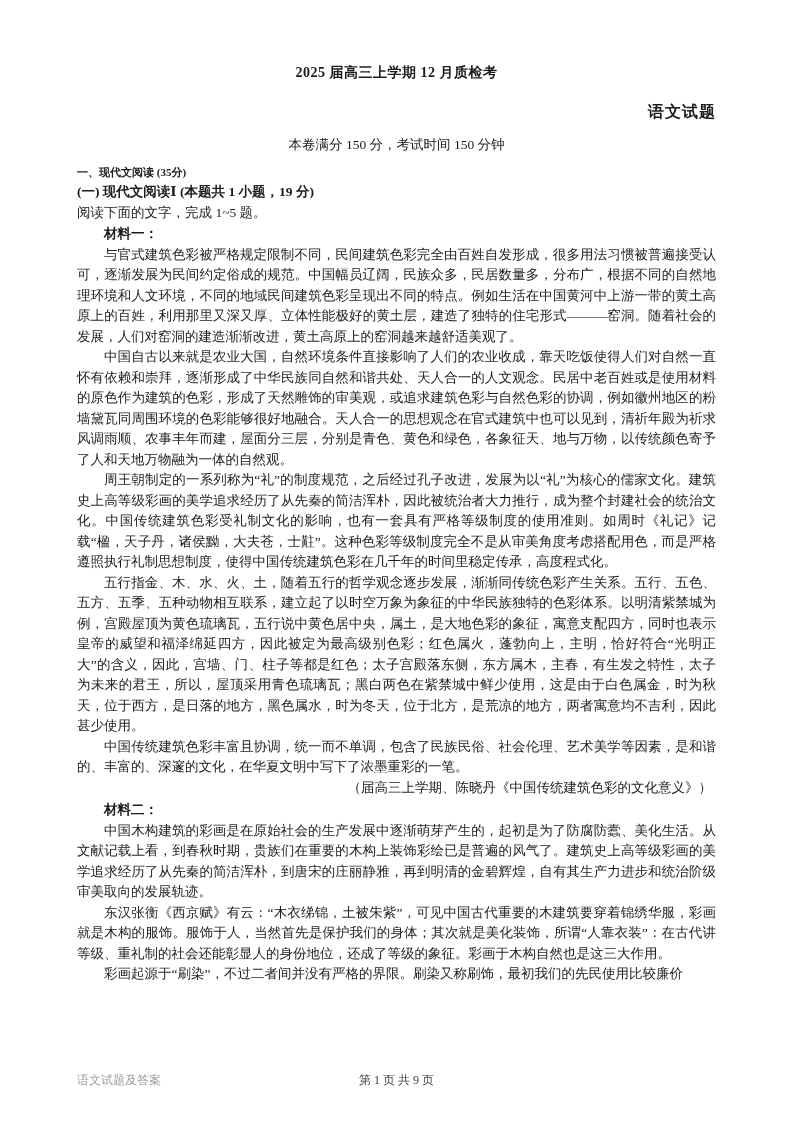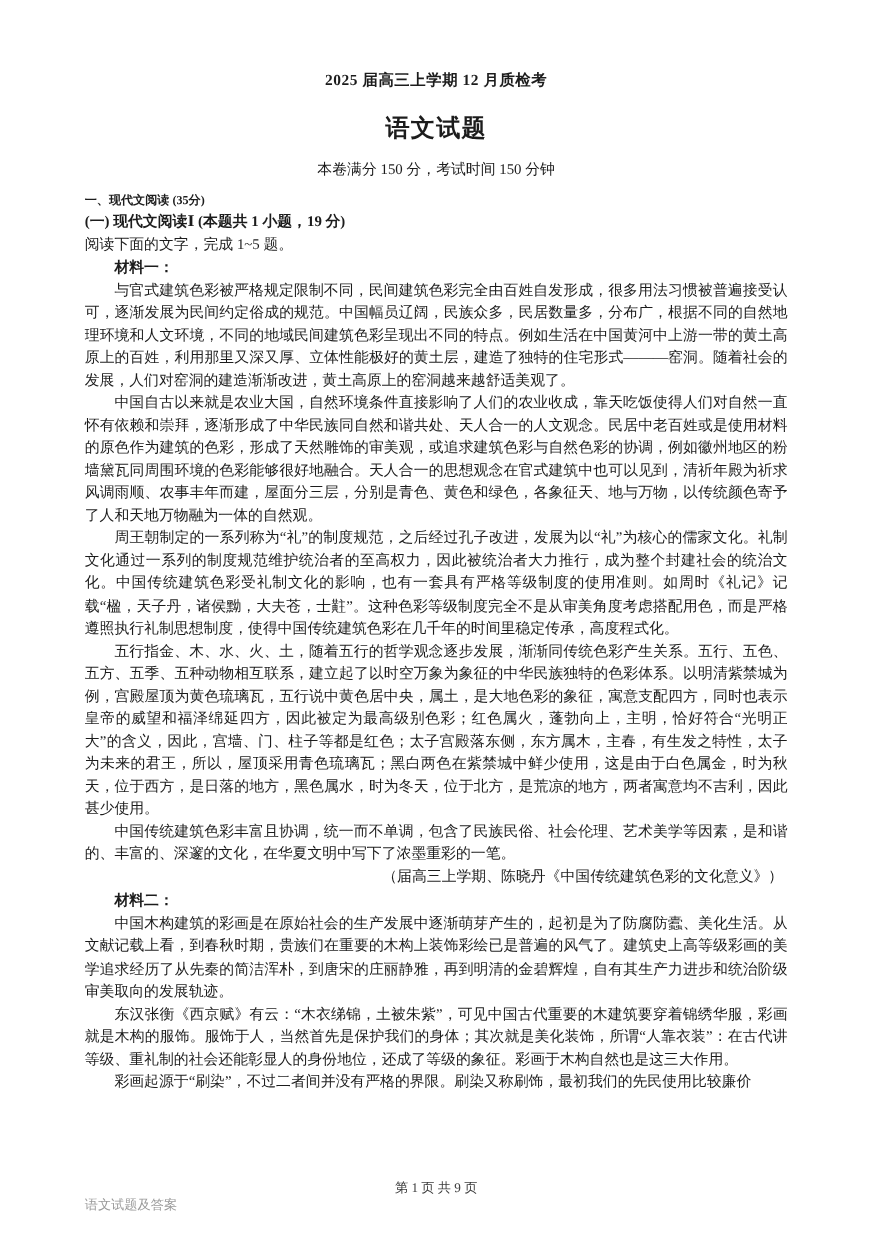--- a/index.html
+++ b/index.html
@@ -17,22 +17,22 @@
   }
   .title {
     margin: 0;
     text-align: center;
     font-size: 14px;
     font-weight: bold;
     letter-spacing: 0.5px;
   }
   .subtitle {
     margin: 20px 0 0 0;
-    text-align: center;
-    font-size: 22px;
+    text-align: right;
+    font-size: 16px;
     font-weight: bold;
     letter-spacing: 1px;
   }
   .exam-info {
     margin-top: 13px;
     text-align: center;
     font-size: 13.5px;
   }
   .sec-heading {
     margin-top: 11px;
@@ -72,21 +72,21 @@
     position: absolute;
     left: 0;
     bottom: 34px;
     width: 100%;
     height: 16px;
     font-size: 12px;
   }
   .footer .footer-left {
     position: absolute;
     left: 77px;
-    top: 15px;
+    top: 0;
     color: #9a9a9a;
   }
   .footer .footer-center {
     position: absolute;
     left: 0;
     top: 0;
     width: 100%;
     text-align: center;
     color: #3d3d3d;
   }
@@ -101,21 +101,21 @@
   <div class="exam-info">本卷满分 150 分，考试时间 150 分钟</div>
 
   <div class="sec-heading">一、现代文阅读 (35分)</div>
   <div class="sec-subheading">(一) 现代文阅读Ⅰ (本题共 1 小题，19 分)</div>
   <div class="instruction">阅读下面的文字，完成 1~5 题。</div>
 
   <div>
     <div class="material-label">材料一：</div>
     <p class="para">与官式建筑色彩被严格规定限制不同，民间建筑色彩完全由百姓自发形成，很多用法习惯被普遍接受认可，逐渐发展为民间约定俗成的规范。中国幅员辽阔，民族众多，民居数量多，分布广，根据不同的自然地理环境和人文环境，不同的地域民间建筑色彩呈现出不同的特点。例如生活在中国黄河中上游一带的黄土高原上的百姓，利用那里又深又厚、立体性能极好的黄土层，建造了独特的住宅形式———窑洞。随着社会的发展，人们对窑洞的建造渐渐改进，黄土高原上的窑洞越来越舒适美观了。</p>
     <p class="para">中国自古以来就是农业大国，自然环境条件直接影响了人们的农业收成，靠天吃饭使得人们对自然一直怀有依赖和崇拜，逐渐形成了中华民族同自然和谐共处、天人合一的人文观念。民居中老百姓或是使用材料的原色作为建筑的色彩，形成了天然雕饰的审美观，或追求建筑色彩与自然色彩的协调，例如徽州地区的粉墙黛瓦同周围环境的色彩能够很好地融合。天人合一的思想观念在官式建筑中也可以见到，清祈年殿为祈求风调雨顺、农事丰年而建，屋面分三层，分别是青色、黄色和绿色，各象征天、地与万物，以传统颜色寄予了人和天地万物融为一体的自然观。</p>
-    <p class="para">周王朝制定的一系列称为“礼”的制度规范，之后经过孔子改进，发展为以“礼”为核心的儒家文化。礼制文化通过一系列的制度规范维护统治者的至高权力，因此被统治者大力推行，成为整个封建社会的统治文化。中国传统建筑色彩受礼制文化的影响，也有一套具有严格等级制度的使用准则。如周时《礼记》记载“楹，天子丹，诸侯黝，大夫苍，士黈”。这种色彩等级制度完全不是从审美角度考虑搭配用色，而是严格遵照执行礼制思想制度，使得中国传统建筑色彩在几千年的时间里稳定传承，高度程式化。</p>
+    <p class="para">周王朝制定的一系列称为“礼”的制度规范，之后经过孔子改进，发展为以“礼”为核心的儒家文化。建筑史上高等级彩画的美学追求经历了从先秦的简洁浑朴，因此被统治者大力推行，成为整个封建社会的统治文化。中国传统建筑色彩受礼制文化的影响，也有一套具有严格等级制度的使用准则。如周时《礼记》记载“楹，天子丹，诸侯黝，大夫苍，士黈”。这种色彩等级制度完全不是从审美角度考虑搭配用色，而是严格遵照执行礼制思想制度，使得中国传统建筑色彩在几千年的时间里稳定传承，高度程式化。</p>
     <p class="para">五行指金、木、水、火、土，随着五行的哲学观念逐步发展，渐渐同传统色彩产生关系。五行、五色、五方、五季、五种动物相互联系，建立起了以时空万象为象征的中华民族独特的色彩体系。以明清紫禁城为例，宫殿屋顶为黄色琉璃瓦，五行说中黄色居中央，属土，是大地色彩的象征，寓意支配四方，同时也表示皇帝的威望和福泽绵延四方，因此被定为最高级别色彩；红色属火，蓬勃向上，主明，恰好符合“光明正大”的含义，因此，宫墙、门、柱子等都是红色；太子宫殿落东侧，东方属木，主春，有生发之特性，太子为未来的君王，所以，屋顶采用青色琉璃瓦；黑白两色在紫禁城中鲜少使用，这是由于白色属金，时为秋天，位于西方，是日落的地方，黑色属水，时为冬天，位于北方，是荒凉的地方，两者寓意均不吉利，因此甚少使用。</p>
     <p class="para">中国传统建筑色彩丰富且协调，统一而不单调，包含了民族民俗、社会伦理、艺术美学等因素，是和谐的、丰富的、深邃的文化，在华夏文明中写下了浓墨重彩的一笔。</p>
     <div class="attribution">（届高三上学期、陈晓丹《中国传统建筑色彩的文化意义》）</div>
   </div>
 
   <div>
     <div class="material-label">材料二：</div>
     <p class="para">中国木构建筑的彩画是在原始社会的生产发展中逐渐萌芽产生的，起初是为了防腐防蠹、美化生活。从文献记载上看，到春秋时期，贵族们在重要的木构上装饰彩绘已是普遍的风气了。建筑史上高等级彩画的美学追求经历了从先秦的简洁浑朴，到唐宋的庄丽静雅，再到明清的金碧辉煌，自有其生产力进步和统治阶级审美取向的发展轨迹。</p>
     <p class="para">东汉张衡《西京赋》有云：“木衣绨锦，土被朱紫”，可见中国古代重要的木建筑要穿着锦绣华服，彩画就是木构的服饰。服饰于人，当然首先是保护我们的身体；其次就是美化装饰，所谓“人靠衣装”：在古代讲等级、重礼制的社会还能彰显人的身份地位，还成了等级的象征。彩画于木构自然也是这三大作用。</p>
     <p class="para">彩画起源于“刷染”，不过二者间并没有严格的界限。刷染又称刷饰，最初我们的先民使用比较廉价</p>

